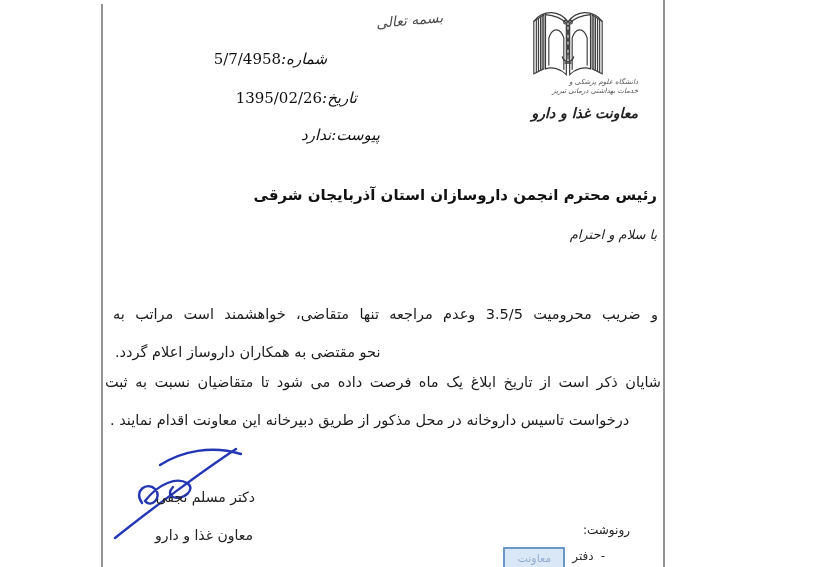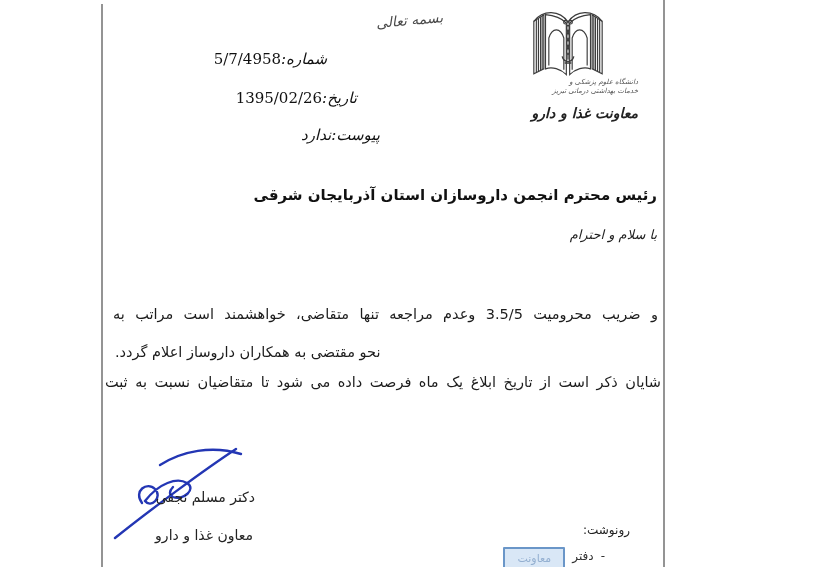--- a/index.html
+++ b/index.html
@@ -122,20 +122,21 @@
     <div class="org-small">خدمات بهداشتی درمانی تبریز</div>
     <div class="org-dept">معاونت غذا و دارو</div>
   </div>
 
   <div class="letter-title">رئیس محترم انجمن داروسازان استان آذربایجان شرقی</div>
   <div class="salutation">با سلام و احترام</div>
 
   <div class="bodyline just l2">و ضریب محرومیت 3.5/5 وعدم مراجعه تنها متقاضی، خواهشمند است مراتب به</div>
   <div class="bodyline l3">نحو مقتضی به همکاران داروساز اعلام گردد.</div>
   <div class="bodyline just l4">شایان ذکر است از تاریخ ابلاغ یک ماه فرصت داده می شود تا متقاضیان نسبت به ثبت</div>
+  <div class="bodyline l5">درخواست تاسیس داروخانه در محل مذکور از طریق دبیرخانه این معاونت اقدام نمایند .</div>
 
   <svg class="sig-svg" width="140" height="102" viewBox="0 0 140 102">
     <g stroke="#2336b4" stroke-width="2.4" fill="none" stroke-linecap="round">
       <path d="M7,98 C42,70 96,30 128,9"></path>
       <path d="M52,25 C74,11 104,5 133,14"></path>
       <path d="M34,63 C25,51 39,41 47,49 C55,57 43,69 37,61 C51,43 69,37 79,43 C89,49 75,61 65,57 C61,55 61,51 65,47"></path>
     </g>
   </svg>
   <div class="sig-name">دکتر مسلم نجفی</div>
   <div class="sig-role">معاون غذا و دارو</div>

